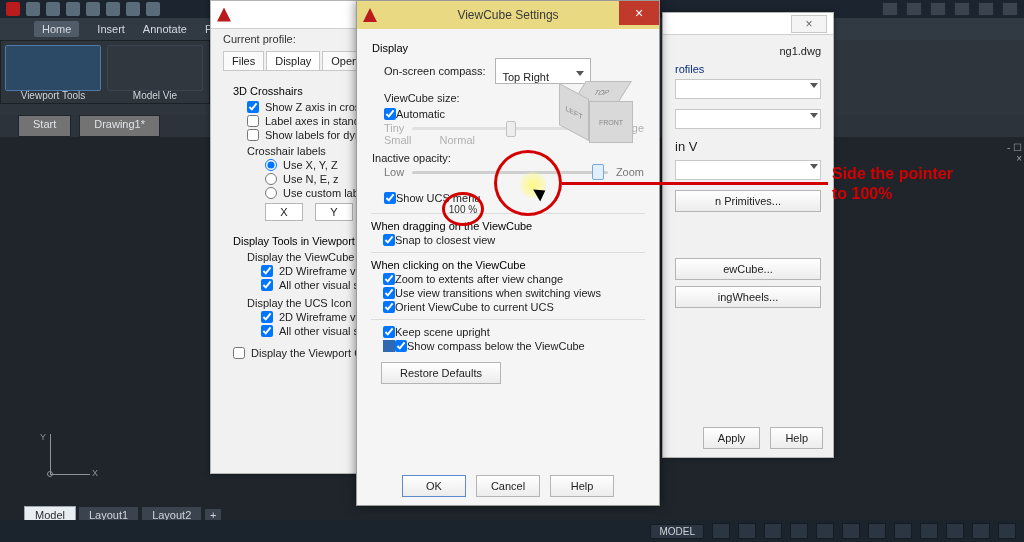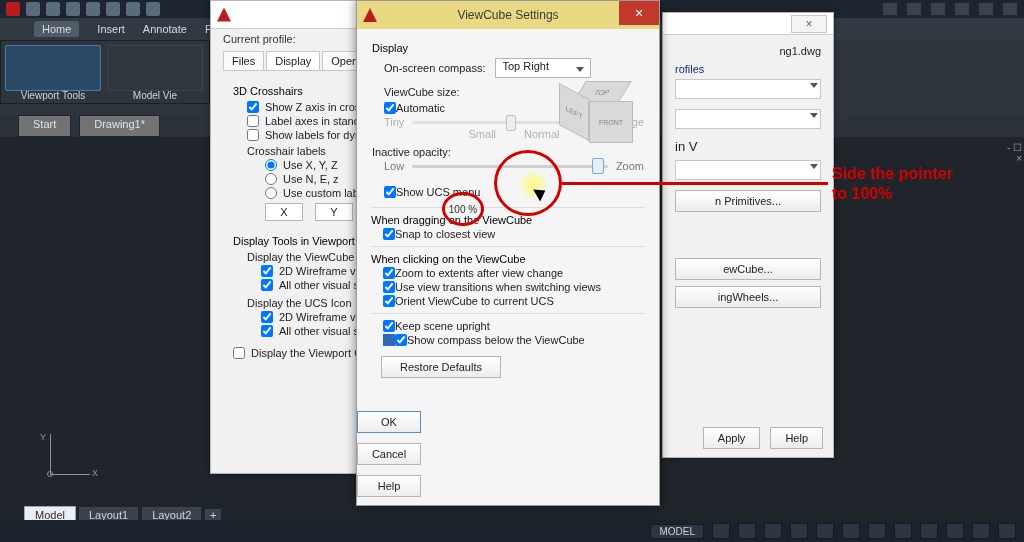--- a/index.html
+++ b/index.html
@@ -77,36 +77,36 @@
     position:absolute; top:0; left:356px; width:304px; height:506px;
     background:#f5f5f5; border:1px solid #9b9b9b; box-shadow:0 0 10px rgba(0,0,0,.5);
   }
   .vc-title { height:28px; background:#e8d982; display:flex; align-items:center; justify-content:center; position:relative; font-size:12px; color:#3a3a3a; }
   .vc-title .logo { position:absolute; left:6px; top:7px; width:14px; height:14px; background:#b91c1c; clip-path:polygon(50% 0,100% 100%,0 100%); }
   .vc-title .closebtn { position:absolute; right:0; top:0; width:40px; height:24px; background:#c0392b; color:#fff; text-align:center; line-height:24px; font-size:14px; }
   .vc-body { padding:8px 14px 8px 14px; }
   .vc-group { border:1px solid transparent; margin-bottom:6px; }
   .vc-group .hdr { color:#1a3c86; margin:4px 0 4px 0; }
   .vc-row { display:flex; align-items:center; gap:10px; margin:4px 0 4px 12px; font-size:11px; }
-  .vc-select { width:96px; height:20px; border:1px solid #b5b5b5; background:#fff; display:flex; align-items:flex-end; justify-content:space-between; padding:5px 6px; }
+  .vc-select { width:96px; height:20px; border:1px solid #b5b5b5; background:#fff; display:flex; align-items:flex-start; justify-content:space-between; padding:12px 6px; }
   .vc-select .arr { width:0;height:0;border-left:4px solid transparent;border-right:4px solid transparent;border-top:5px solid #555; }
   .vc-chk { display:flex; align-items:center; margin:2px 0 2px 12px; font-size:11px; }
   .vc-chk input { width:12px; height:12px; margin:0; }
   .slider-row { display:flex; align-items:center; gap:8px; margin:2px 0 2px 12px; font-size:11px; color:#777; }
   .slider-row.dim { opacity:.55; }
   .slider-track { flex:1; height:3px; background:#cfcfcf; border-radius:2px; position:relative; }
   .slider-handle { position:absolute; top:-6px; width:10px; height:16px; background:#e8e8e8; border:1px solid #9a9a9a; border-radius:2px; }
   .cube-preview { position:absolute; right:18px; top:78px; width:86px; height:78px; }
   .cube-preview .face { position:absolute; background:#d9d9d9; border:1px solid #bcbcbc; font-size:7px; color:#888; display:flex; align-items:center; justify-content:center; }
   .cube-preview .top  { left:24px; top:2px; width:46px; height:22px; transform:skewX(-32deg); }
   .cube-preview .front{ left:34px; top:22px; width:44px; height:42px; }
   .cube-preview .left { left:4px;  top:12px; width:30px; height:42px; transform:skewY(28deg); }
   .opacity-label-row { font-size:11px; margin:4px 0 2px 0; }
   .btn { height:22px; padding:0 14px; border:1px solid #b5b5b5; background:linear-gradient(#fff,#ececec); font-size:11px; display:inline-flex; align-items:center; justify-content:center; }
-  .vc-footer { position:absolute; bottom:8px; left:0; right:0; display:flex; justify-content:center; gap:10px;flex-direction:column; }
+  .vc-footer { position:absolute; bottom:8px; left:0; right:0; display:flex; justify-content:center; gap:10px; }
 
   
   .right-panel {
     position:absolute; top:12px; left:662px; width:172px; height:446px;
     background:#f1f1f1; border:1px solid #b5b5b5; box-shadow:0 0 6px rgba(0,0,0,.35);
   }
   .right-panel .rp-title { height:22px; background:#fff; border-bottom:1px solid #d0d0d0; display:flex; align-items:center; justify-content:flex-end; padding-right:6px; }
   .right-panel .rp-title .x { width:36px; height:18px; border:1px solid #c8c8c8; background:#f4f4f4; text-align:center; line-height:16px; font-size:12px; color:#666; }
   .rp-body { padding:10px 12px; }
   .rp-body .line { height:20px; border:1px solid #c7c7c7; background:#fff; margin-bottom:10px; position:relative; }
@@ -327,21 +327,21 @@
             <span>Automatic</span>
           </label>
 
         <div class="slider-row dim">
           <span>Tiny</span>
           <div class="slider-track">
               <div class="slider-handle" style="left:48%"></div>
             </div>
           <span>Large</span>
         </div>
-        <div class="slider-row dim" style="justify-content:center;gap:28px;margin-top:-2px">
+        <div class="slider-row dim" style="justify-content:flex-start;gap:28px;margin-top:-2px">
           <span>Small</span>
           <span>Normal</span>
         </div>
 
         <div class="cube-preview">
           <div class="face top">TOP</div>
           <div class="face left">LEFT</div>
           <div class="face front">FRONT</div>
         </div>
 

